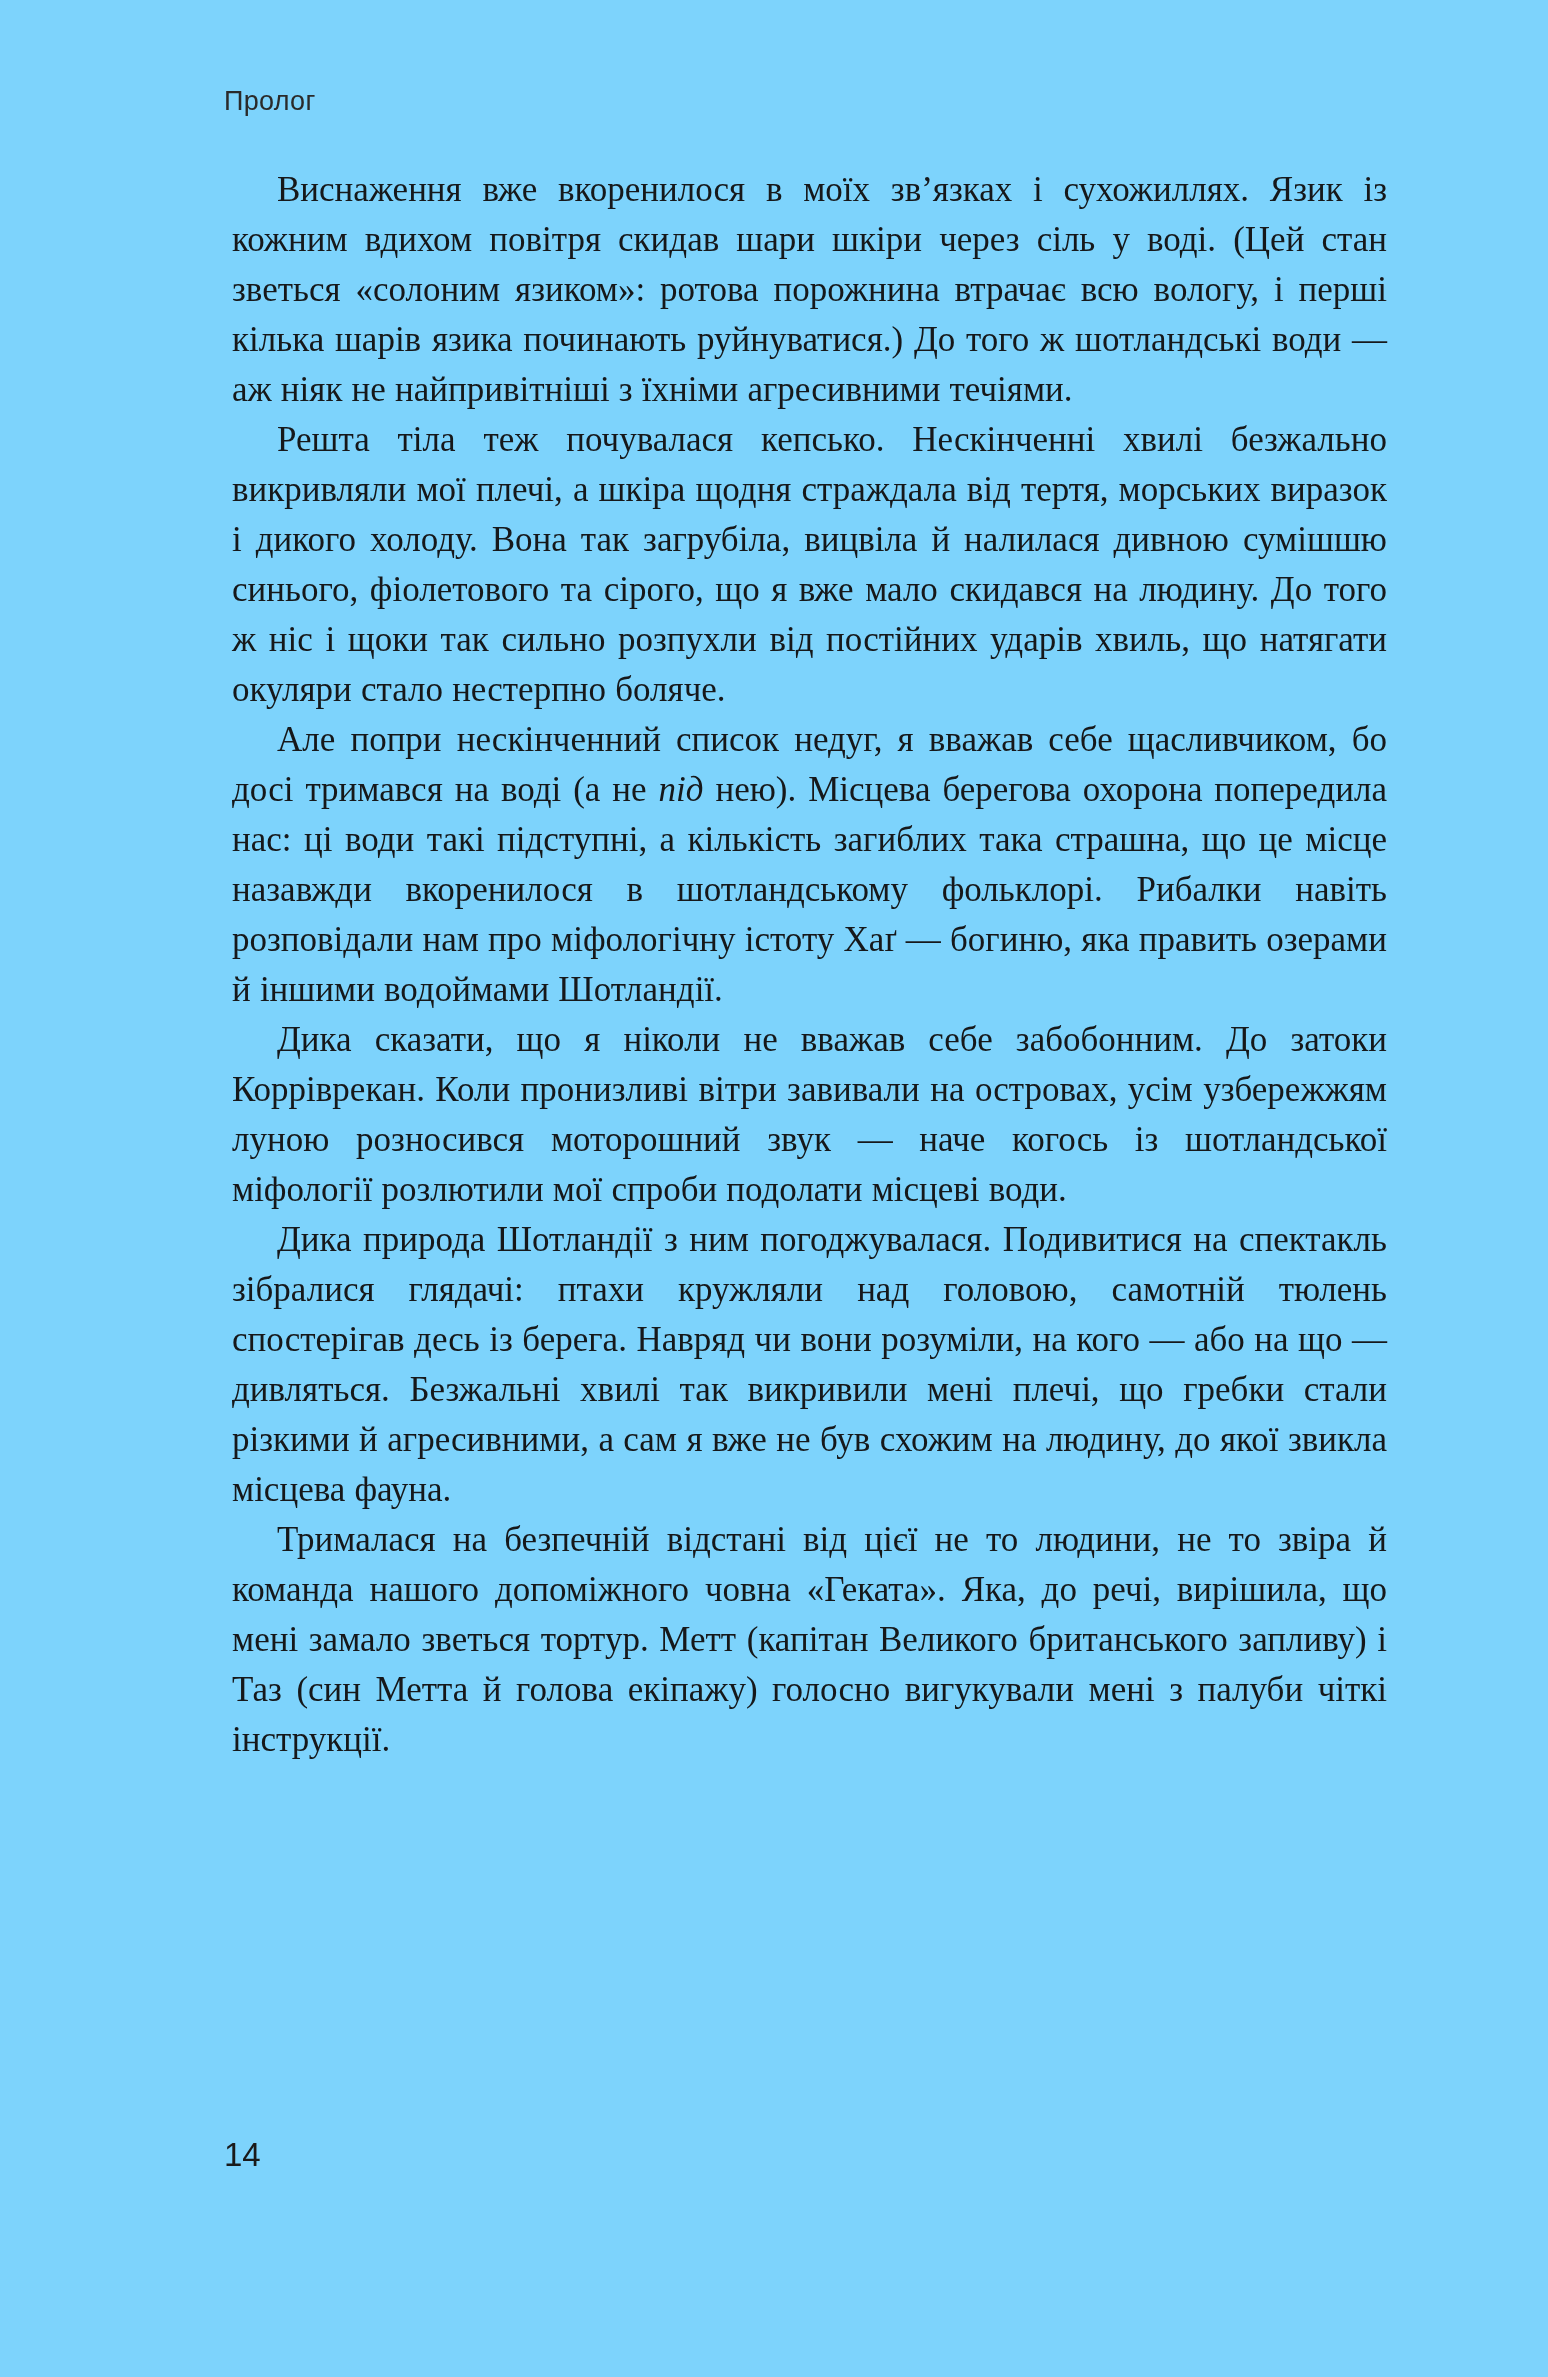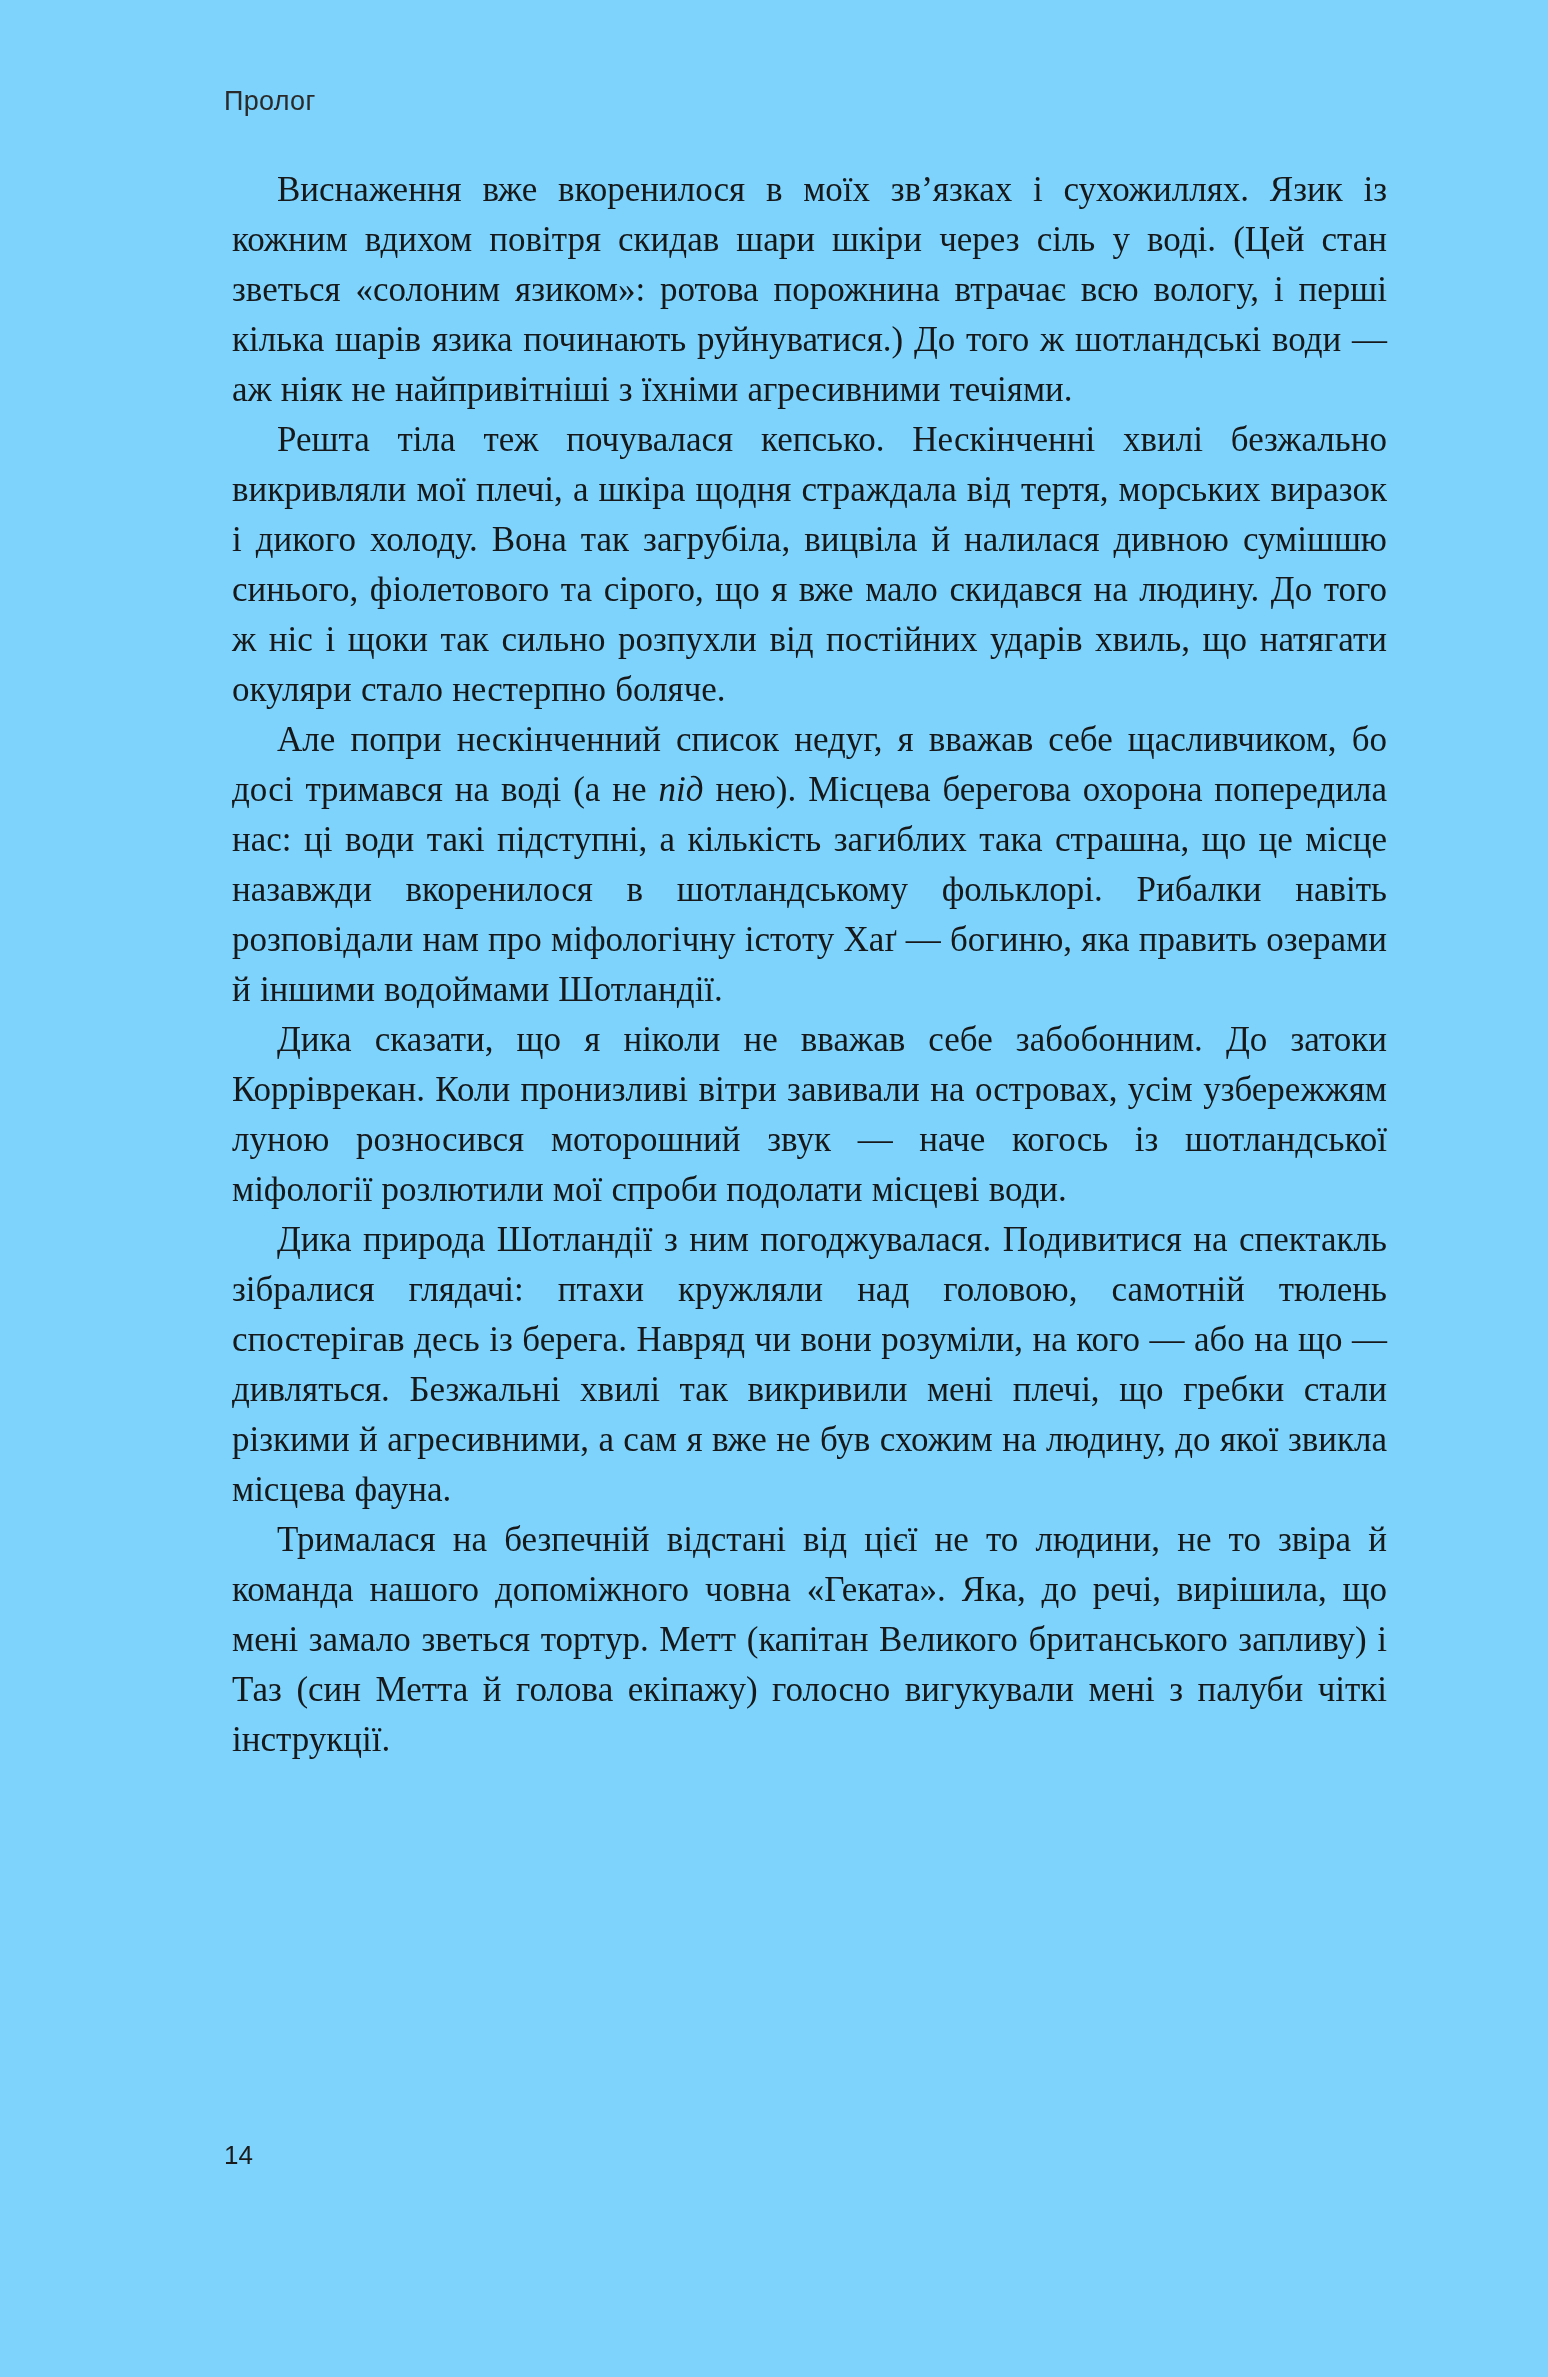--- a/index.html
+++ b/index.html
@@ -56,21 +56,21 @@
     font-style: italic;
     font-family: Liberation Serif, serif;
   }
 
   
   .folio {
     position: absolute;
     left: 224px;
     top: 2139px;
     font-family: "Liberation Sans", sans-serif;
-    font-size: 26px;
+    font-size: 33px;
     line-height: 32px;
     color: #1a1a1a;
   }
 </style>
 </head>
 <body>
 
 <div class="page">
 
   <div class="running-header">Пролог</div>

